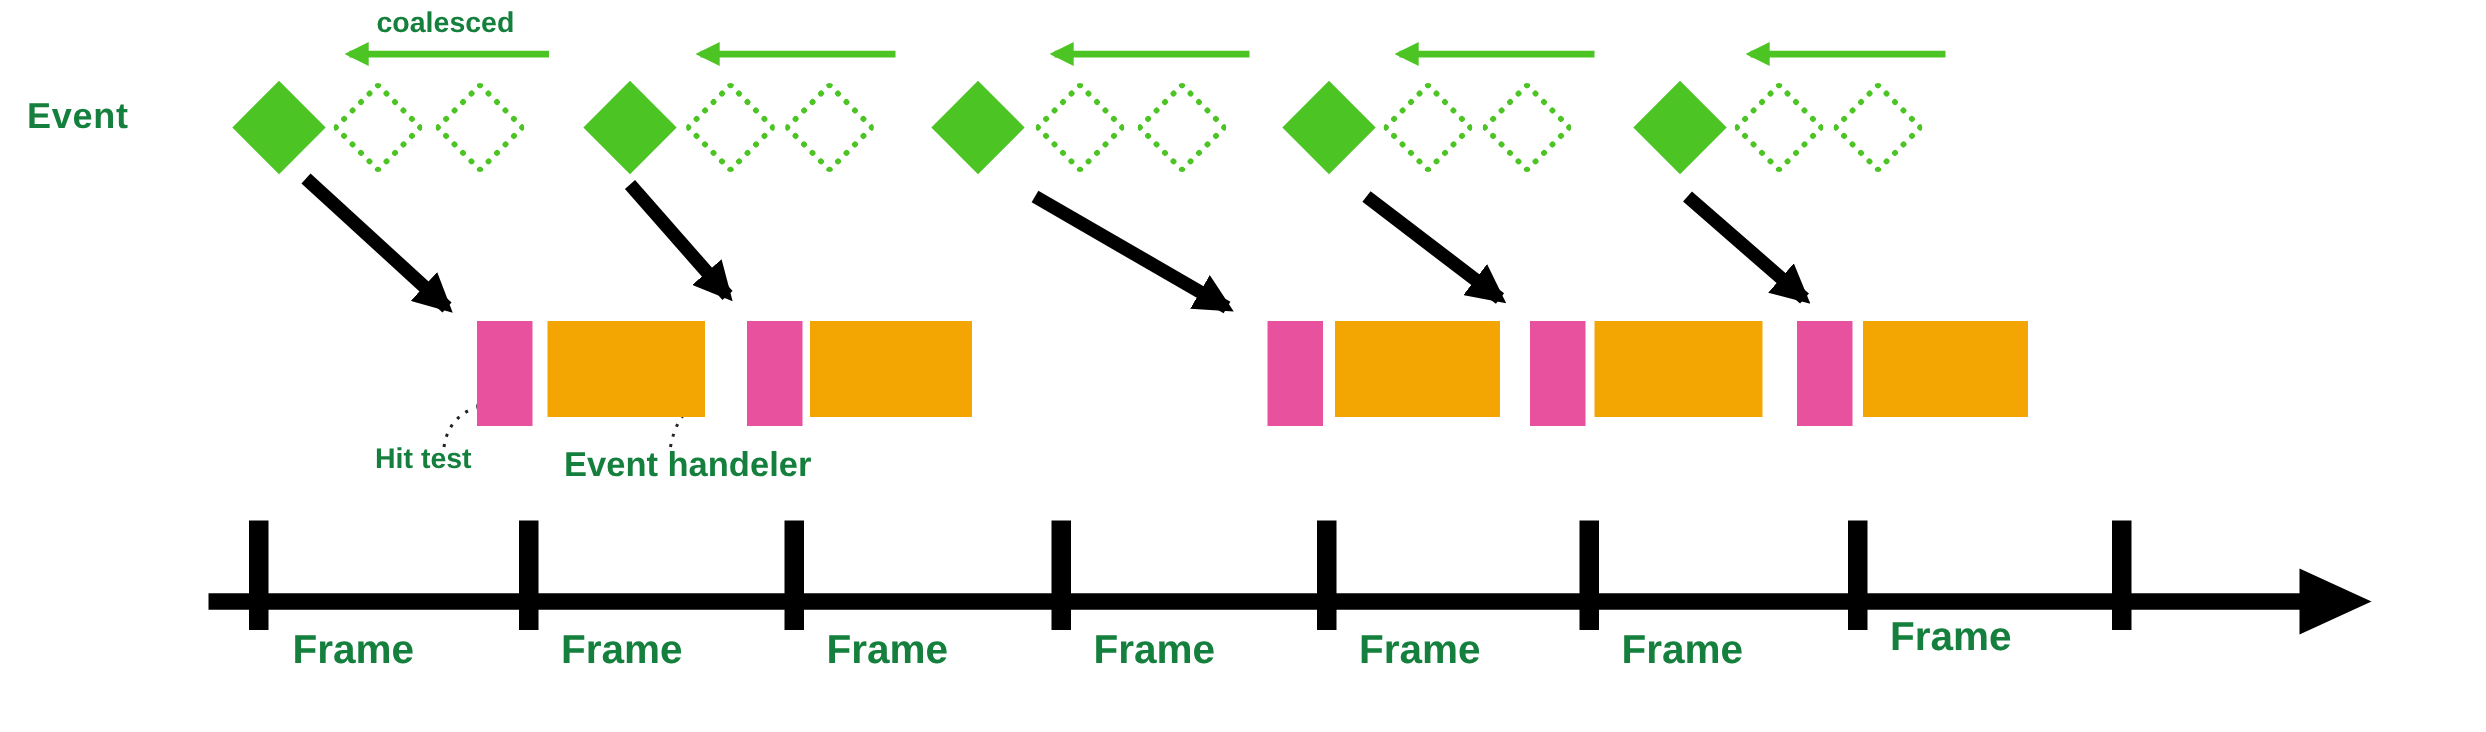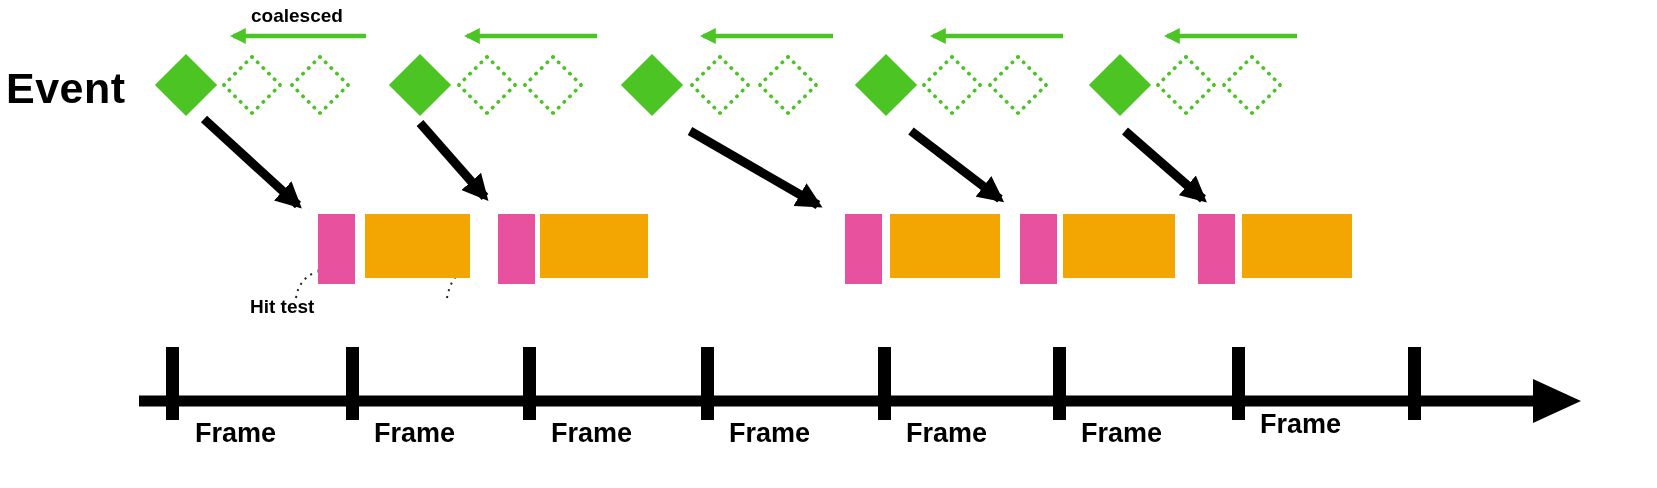--- a/index.html
+++ b/index.html
@@ -6,22 +6,22 @@
   .stage {
     position: relative;
     width: 1657px;
     height: 488px;
     background: #ffffff;
     font-family: "Liberation Sans", sans-serif;
     overflow: hidden;
   }
   .layer { position: absolute; left: 0; top: 0; }
 
-  .txt { position: absolute; color: #000000; font-weight: 700; white-space: nowrap; }
-  .event-label   { left: 6px;   top: 64px;  font-size: 43px; font-weight: 800; letter-spacing: .5px; }
+  .txt { position: absolute; color: #15803d; font-weight: 700; white-space: nowrap; }
+  .event-label   { left: 18px;   top: 64px;  font-size: 24px; font-weight: 800; letter-spacing: .5px; }
   .coalesced-label { left: 251px; top: 5px; font-size: 19px; }
   .hit-test-label  { left: 250px; top: 296px; font-size: 19px; }
   .event-handler-label { left: 376px; top: 296px; font-size: 23px; }
   .frame-label { top: 418px; font-size: 27px; }
 
   .diamond {
     position: absolute;
     width: 44px; height: 44px;
     transform: rotate(45deg);
     box-sizing: border-box;
@@ -81,20 +81,21 @@
 
     <path class="dotted-connector" d="M296,298 C298,284 306,276 316,272"></path>
     <circle class="callout-dot" cx="322" cy="271" r="4.5"></circle>
     <path class="dotted-connector" d="M447,298 C449,286 454,277 460,272"></path>
     <circle class="callout-dot" cx="463" cy="269" r="4.5"></circle>
   </svg>
 
   <div class="txt event-label">Event</div>
   <div class="txt coalesced-label">coalesced</div>
   <div class="txt hit-test-label">Hit test</div>
+  <div class="txt event-handler-label">Event handeler</div>
 
   <div class="diamond solid" style="left:164px; top:63px"></div>
   <div class="diamond dotted" style="left:230px; top:63px"></div>
   <div class="diamond dotted" style="left:298px; top:63px"></div>
 
   <div class="diamond solid" style="left:398px; top:63px"></div>
   <div class="diamond dotted" style="left:465px; top:63px"></div>
   <div class="diamond dotted" style="left:531px; top:63px"></div>
 
   <div class="diamond solid" style="left:630px; top:63px"></div>

